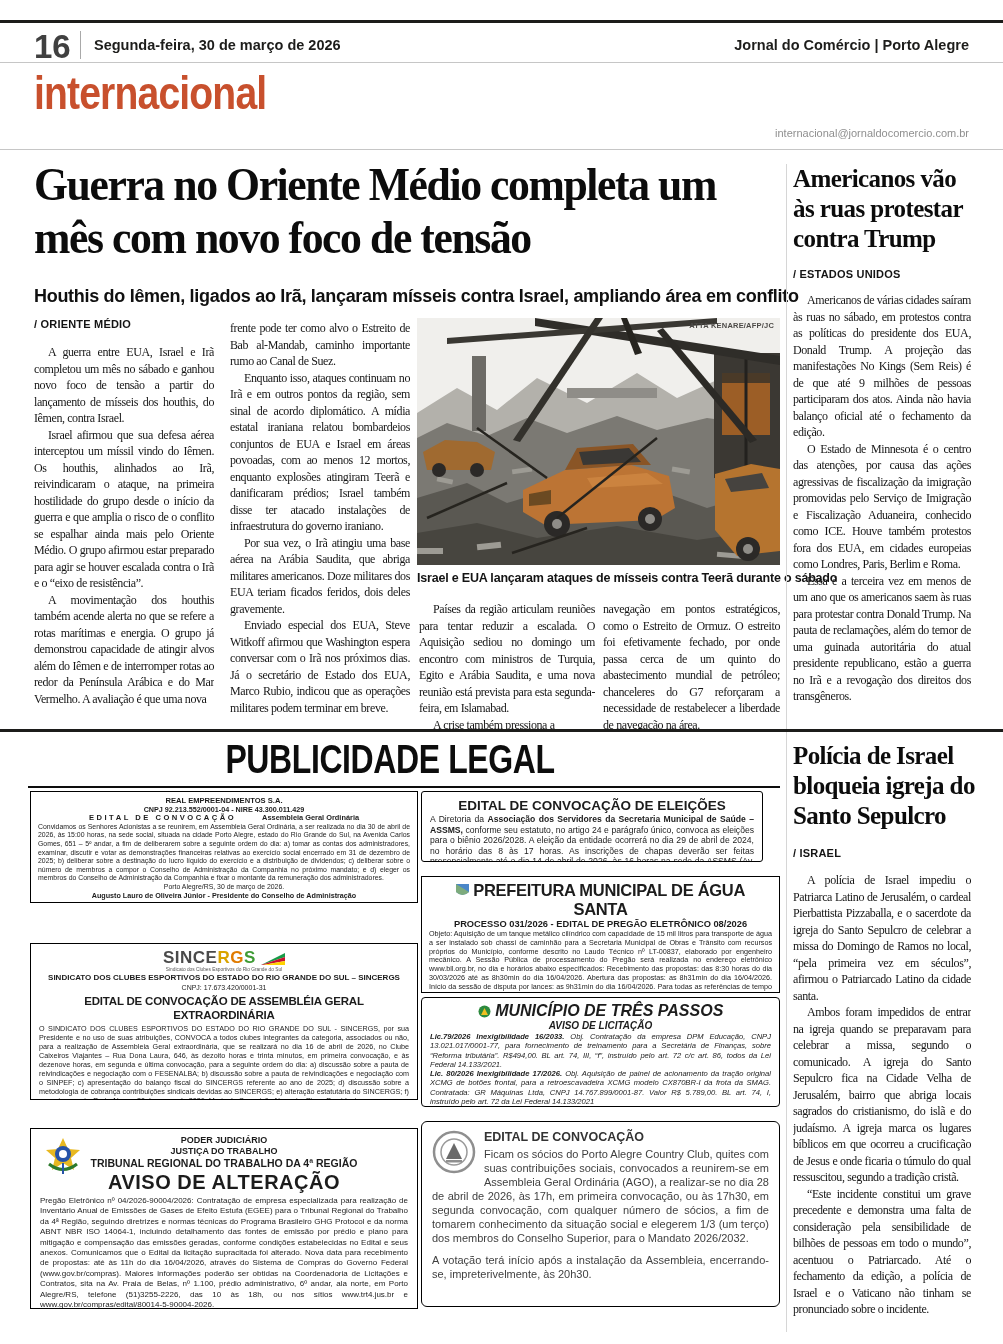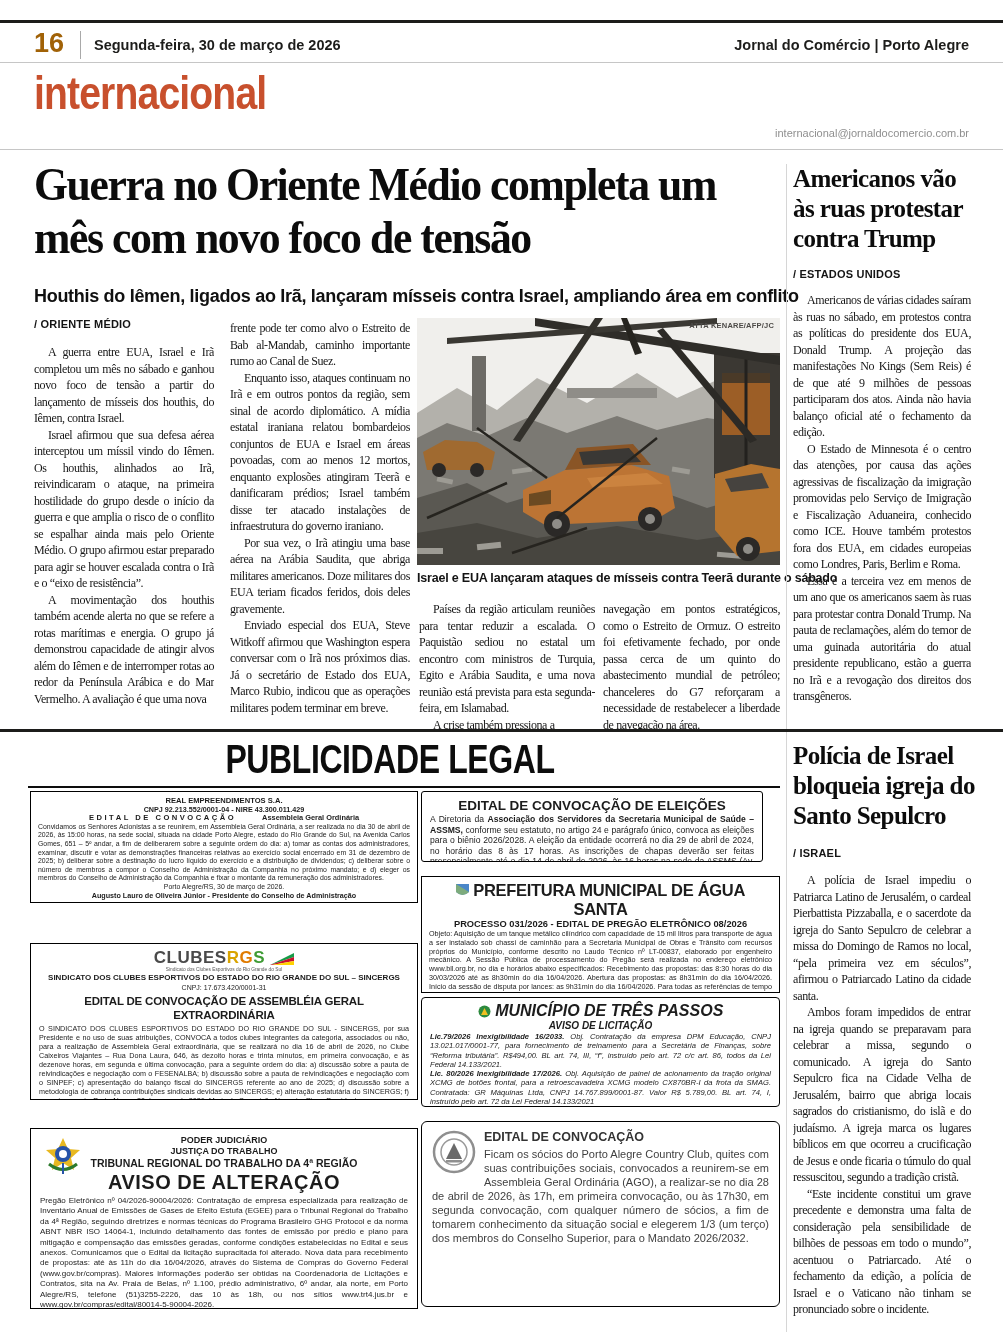--- a/index.html
+++ b/index.html
@@ -3,21 +3,21 @@
 <meta charset="utf-8">
 <style>
   html,body{margin:0;padding:0;background:#e9e9e9;}
   #page{position:relative;width:1003px;height:1344px;background:#ffffff;margin:0 auto;
         font-family:"Liberation Sans",sans-serif;color:#111;overflow:hidden;}
   .abs{position:absolute;}
   .rule{background:#1c1c1a;}
   .thin{background:#c6c6c6;}
 
   
-  .pagenum{font-size:27px;font-weight:bold;color:#a16207;}
+  .pagenum{font-size:33px;font-weight:bold;color:#404040;}
   .date{font-size:14.5px;font-weight:bold;color:#1d1d1b;}
   .masthead{font-size:14.5px;font-weight:bold;color:#1d1d1b;text-align:right;}
   .section-title{font-size:46px;font-weight:bold;color:#c8502d;letter-spacing:-1px;
                  transform:scaleX(.85);transform-origin:left top;white-space:nowrap;}
   .email{font-size:11px;color:#8f8f8f;text-align:right;}
 
   
   .h-main{font-family:"Liberation Serif",serif;font-weight:bold;font-size:46px;line-height:53px;
           letter-spacing:-1.5px;color:#0c0c0c;transform:scaleX(.95);transform-origin:left top;}
   .subhead{font-size:18px;font-weight:bold;letter-spacing:-.3px;color:#101010;white-space:nowrap;}
@@ -154,21 +154,21 @@
         <line x1="95" y1="235" x2="170" y2="210"></line>
         <line x1="240" y1="120" x2="140" y2="200"></line>
         <line x1="60" y1="110" x2="130" y2="160"></line>
       </g>
     </svg>
     <div class="credit">ATTA KENARE/AFP/JC</div>
   </div>
   <div class="abs caption" style="left:417px;top:571px;width:363px;">Israel e EUA lançaram ataques de mísseis contra Teerã durante o sábado</div>
 
   <div class="abs bodycol" style="left:419px;top:601px;width:176px;height:128px;">
-    <p>Países da região articulam reuniões para tentar reduzir a escalada. O Paquistão sediou no estatal um encontro com ministros de Turquia, Egito e Arábia Saudita, e uma nova reunião está prevista para esta segunda-feira, em Islamabad.</p>
+    <p>Países da região articulam reuniões para tentar reduzir a escalada. O Aquisição sediou no domingo um encontro com ministros de Turquia, Egito e Arábia Saudita, e uma nova reunião está prevista para esta segunda-feira, em Islamabad.</p>
     <p>A crise também pressiona a</p>
   </div>
   <div class="abs bodycol" style="left:603px;top:601px;width:177px;height:128px;">
     <p style="text-indent:0">navegação em pontos estratégicos, como o Estreito de Ormuz. O estreito foi efetivamente fechado, por onde passa cerca de um quinto do abastecimento mundial de petróleo; chanceleres do G7 reforçaram a necessidade de restabelecer a liberdade de navegação na área.</p>
   </div>
 
   <div class="abs" style="left:786px;top:164px;width:1px;height:1168px;background:#d6d6d6;"></div>
 
   <div class="abs h-side" style="left:793px;top:164px;width:182px;">Americanos vão às ruas protestar contra Trump</div>
   <div class="abs kicker" style="left:793px;top:268px;">/ ESTADOS UNIDOS</div>
@@ -195,21 +195,21 @@
     <div class="c t1">REAL EMPREENDIMENTOS S.A.</div>
     <div class="c t2">CNPJ 92.213.552/0001-04  -  NIRE 43.300.011.429</div>
     <div class="c"><span class="ed">EDITAL DE CONVOCAÇÃO</span><span class="ago">Assembleia Geral Ordinária</span></div>
     <div class="j">Convidamos os Senhores Acionistas a se reunirem, em Assembleia Geral Ordinária, a ser realizada no dia 30 de abril de 2026, às 15:00 horas, na sede social, situada na cidade Porto Alegre, estado do Rio Grande do Sul, na Avenida Carlos Gomes, 651 – 5º andar, a fim de deliberarem sobre a seguinte ordem do dia: a) tomar as contas dos administradores, examinar, discutir e votar as demonstrações financeiras relativas ao exercício social encerrado em 31 de dezembro de 2025; b) deliberar sobre a destinação do lucro líquido do exercício e a distribuição de dividendos; c) deliberar sobre o número de membros a compor o Conselho de Administração da Companhia no próximo mandato; e d) eleger os membros do Conselho de Administração da Companhia e fixar o montante da remuneração dos administradores.</div>
     <div class="c">Porto Alegre/RS, 30 de março de 2026.</div>
     <div class="c t2">Augusto Lauro de Oliveira Júnior - Presidente do Conselho de Administração</div>
   </div>
 
   <div class="adbox ad-sin" style="left:30px;top:943px;width:388px;height:157px;">
     <div class="c logoline">
-      <span style="color:#4a4a4a">CLUBES</span><span style="color:#d9a400">R</span><span style="color:#e07b00">G</span><span style="color:#3f9b35">S</span>
+      <span style="color:#4a4a4a">SINCE</span><span style="color:#d9a400">R</span><span style="color:#e07b00">G</span><span style="color:#3f9b35">S</span>
       <svg width="24" height="12" viewBox="0 0 24 12" style="display:inline-block;vertical-align:middle;">
         <polygon points="0,12 24,0 24,4 0,12" fill="#169b47"></polygon>
         <polygon points="0,12 24,4 24,8 2,12" fill="#c8102e"></polygon>
         <polygon points="2,12 24,8 24,12" fill="#ffd200"></polygon>
       </svg>
     </div>
     <div class="c tag">Sindicato dos Clubes Esportivos do Rio Grande do Sul</div>
     <div class="c nm">SINDICATO DOS CLUBES ESPORTIVOS DO ESTADO DO RIO GRANDE DO SUL – SINCERGS</div>
     <div class="c cn">CNPJ: 17.673.420/0001-31</div>
     <div class="c big">EDITAL DE CONVOCAÇÃO DE ASSEMBLÉIA GERAL EXTRAORDINÁRIA</div>
@@ -265,15 +265,16 @@
 
   <div class="adbox ad-club" style="left:421px;top:1121px;width:359px;height:186px;">
     <svg class="seal" width="44" height="44" viewBox="0 0 44 44">
       <circle cx="22" cy="22" r="20" fill="#ffffff" stroke="#8f8f8f" stroke-width="2.5"></circle>
       <circle cx="22" cy="22" r="13" fill="#ffffff" stroke="#9a9a9a" stroke-width="1.5"></circle>
       <polygon points="22,13 14,29 30,29" fill="#6a6a6a"></polygon>
       <rect x="14" y="30" width="16" height="2.5" fill="#8f8f8f"></rect>
     </svg>
     <div class="big">EDITAL DE CONVOCAÇÃO</div>
     <div class="j" style="margin-top:3px">Ficam os sócios do Porto Alegre Country Club, quites com suas contribuições sociais, convocados a reunirem-se em Assembleia Geral Ordinária (AGO), a realizar-se no dia 28 de abril de 2026, às 17h, em primeira convocação, ou às 17h30, em segunda convocação, com qualquer número de sócios, a fim de tomarem conhecimento da situação social e elegerem 1/3 (um terço) dos membros do Conselho Superior, para o Mandato 2026/2032.</div>
+    <div class="j" style="margin-top:8px">A votação terá início após a instalação da Assembleia, encerrando-se, impreterivelmente, às 20h30.</div>
   </div>
 
 </div>
 
 </body></html>

